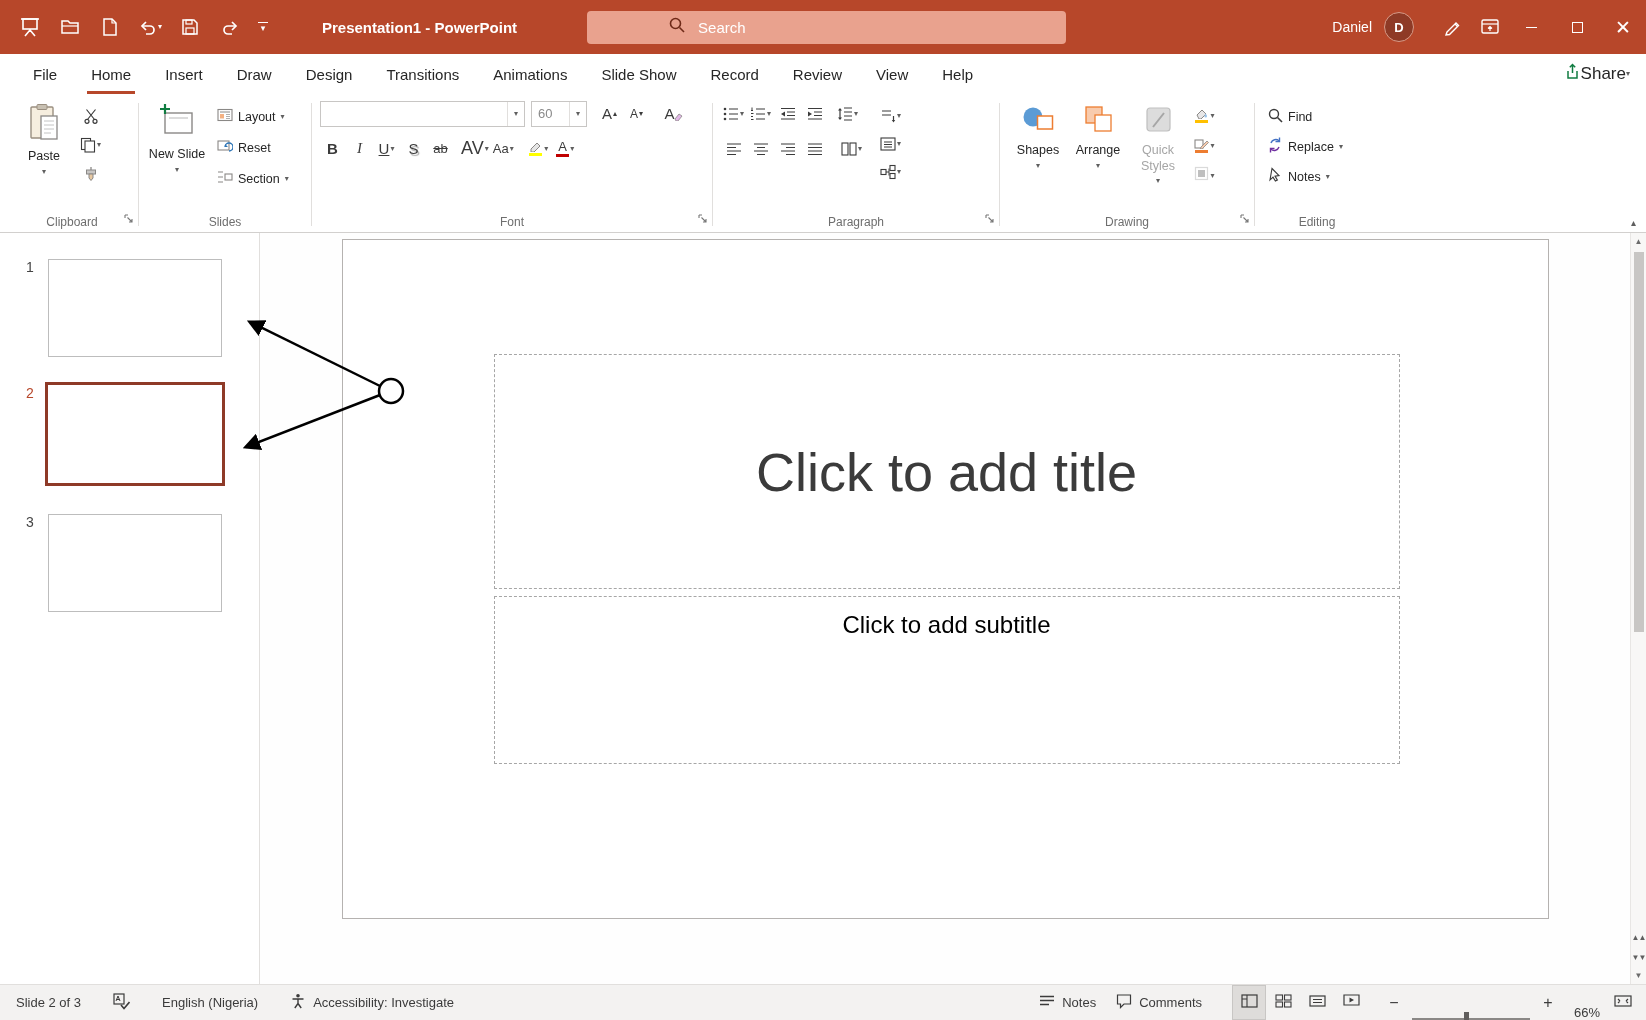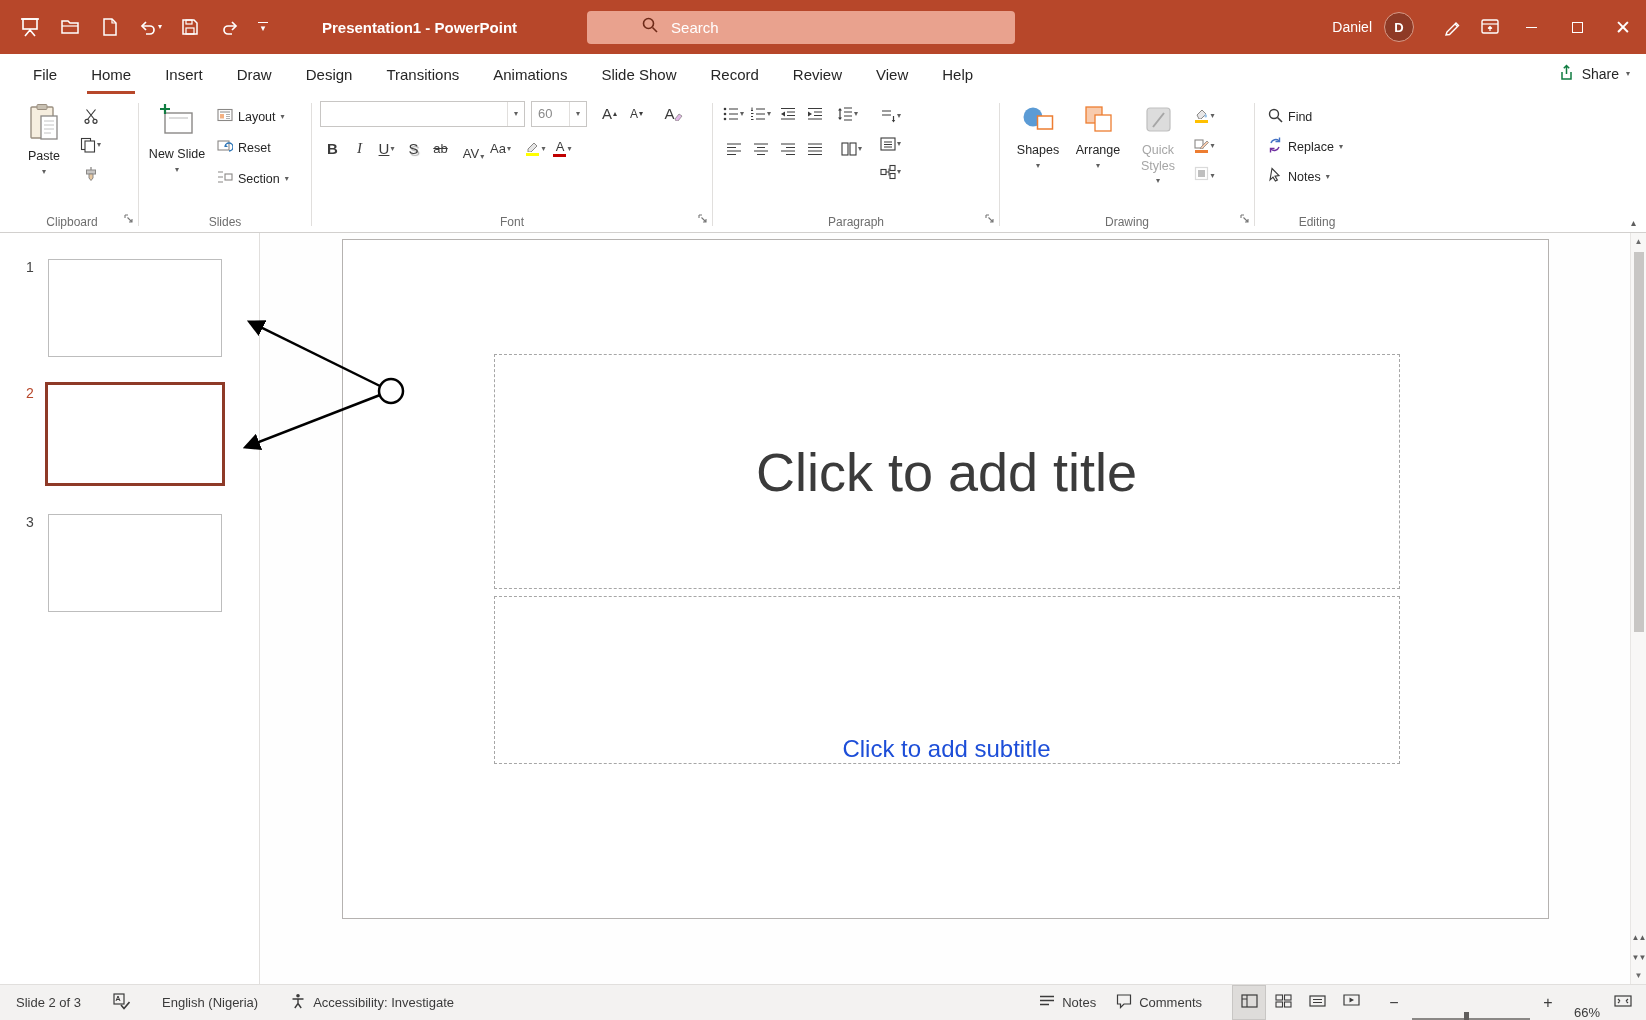--- a/index.html
+++ b/index.html
@@ -9,38 +9,38 @@
 
   
   .titlebar { flex:0 0 54px; background:#B7472A; display:flex; align-items:center; color:#fff; }
   .qat { display:flex; align-items:center; gap:4px; padding-left:12px; }
   .tb-icon { width:36px; height:36px; display:flex; align-items:center; justify-content:center; cursor:pointer; border-radius:2px; }
   .tb-icon svg { display:block; }
   .qat-custom { width:22px; height:34px; display:flex; flex-direction:column; align-items:center; justify-content:center; cursor:pointer; }
   .qat-custom::before { content:""; width:10px; border-top:1.6px solid #fff; margin-bottom:1px; }
   .qat-custom::after { content:"▾"; font-size:9px; color:#fff; line-height:1; }
   .win-title { font-size:15px; font-weight:700; margin-left:48px; white-space:nowrap; }
-  .search-box { margin-left:70px; width:428px; height:33px; background:#E9A28E; border-radius:4px;
-    display:flex; align-items:center; gap:12px; padding-left:54px; cursor:text; }
+  .search-box { margin-left:70px; width:479px; height:33px; background:#E9A28E; border-radius:4px;
+    display:flex; align-items:center; gap:12px; padding-left:81px; cursor:text; }
   .search-text { color:#fff; font-size:15px; }
   .tb-right { margin-left:auto; display:flex; align-items:center; height:100%; }
   .user-name { font-size:14px; margin-right:12px; cursor:pointer; }
   .avatar { width:30px; height:30px; border-radius:50%; background:#8E3A26; border:1px solid #D89A87;
     color:#fff; font-size:13px; font-weight:700; display:flex; align-items:center; justify-content:center;
     margin-right:22px; cursor:pointer; }
   .win-btn { width:46px; height:54px; display:flex; align-items:center; justify-content:center; cursor:pointer; }
   .min-glyph { width:11px; border-top:1.6px solid #fff; display:block; }
   .max-glyph { width:11px; height:11px; border:1.6px solid #fff; display:block; }
   .close-glyph { font-size:19px; color:#fff; line-height:1; font-family:"DejaVu Sans", sans-serif; }
 
   
   .tabrow { flex:0 0 40px; background:#fff; display:flex; align-items:stretch; padding-left:16px; }
   .tab { padding:0 17px; display:flex; align-items:center; font-size:15px; color:#262626; cursor:pointer; position:relative; white-space:nowrap; }
   .tab.active::after { content:""; position:absolute; left:13px; right:13px; bottom:0; height:3px; background:#B7472A; }
-  .share { margin-left:auto; margin-right:16px; display:flex; align-items:center; gap:7px; font-size:14px; color:#262626; cursor:pointer; }
+  .share { margin-left:auto; margin-right:16px; display:flex; align-items:center; font-size:17px; color:#262626; cursor:pointer; }
 
   
   .ribbon { flex:0 0 139px; background:#fff; border-bottom:1px solid #D2D0CE; display:flex; padding:3px 6px 0 8px; position:relative; }
   .rgroup { position:relative; display:flex; align-items:flex-start; padding:2px 6px 20px 6px; }
   .rgroup-label { position:absolute; bottom:3px; left:0; right:0; text-align:center; font-size:12px; color:#6E6E6E; white-space:nowrap; }
   .launcher { position:absolute; right:2px; bottom:4px; cursor:pointer; }
   .rdivider { width:1px; background:#E1DFDD; margin:6px 2px 6px 2px; align-self:stretch; }
   .chev { display:inline-flex; }
   .chev::after { content:"▾"; font-size:8px; color:#5f5f5f; line-height:1; }
   .bigbtn { width:60px; display:flex; flex-direction:column; align-items:center; padding-top:4px; gap:3px;
@@ -71,22 +71,22 @@
   .titem { display:flex; margin-bottom:28px; padding-left:12px; }
   .tnum { width:36px; text-align:center; font-size:14px; color:#444; padding-top:0; }
   .titem.selected .tnum { color:#B7472A; }
   .tthumb { width:174px; height:98px; background:#fff; border:1px solid #BDBDBD; cursor:pointer; }
   .titem.selected .tthumb { border:3px solid #8E3A28; height:104px; width:180px; margin-left:-3px; margin-top:-3px; }
   .canvas { flex:1; background:#FEFEFE; min-width:0; }
   .slide { width:1207px; height:680px; margin:6px auto 0 auto; background:#fff; border:1px solid #B5B2B0; position:relative; }
   .ph { position:absolute; border:1px dashed #A6A6A6; }
   .ph-title { left:151px; top:114px; width:906px; height:235px; display:flex; align-items:center; justify-content:center;
     font-size:54px; font-weight:300; color:#3b3b3b; cursor:text; }
-  .ph-sub { left:151px; top:356px; width:906px; height:168px; display:flex; justify-content:center; align-items:flex-end;
-    padding-top:14px; font-size:24px; color:#1d4ed8; cursor:text; }
+  .ph-sub { left:151px; top:356px; width:906px; height:168px; display:flex; justify-content:center; align-items:flex-start;
+    padding-top:14px; font-size:24px; color:#000000; cursor:text; }
 
   
   .vscroll { flex:0 0 16px; background:#F8F7F6; border-left:1px solid #E8E6E4; display:flex; flex-direction:column; align-items:center; }
   .varrow { height:17px; width:100%; display:flex; align-items:center; justify-content:center; font-size:8px; color:#6b6b6b; cursor:pointer; }
   .vthumb { width:10px; height:380px; background:#C8C6C4; margin-top:2px; cursor:grab; }
   .vfill { flex:1; }
   .pn-btn { height:20px; width:100%; display:flex; align-items:center; justify-content:center; font-size:8px; color:#5f5f5f; cursor:pointer; letter-spacing:-1px; }
 
   
   .statusbar { flex:0 0 36px; background:#F3F2F1; border-top:1px solid #E1DFDD; display:flex; align-items:center;
@@ -353,21 +353,21 @@
         <span class="iconbtn glyphbtn">
             <span class="u-line">U</span>
             <span class="chev"></span>
           </span>
         <span class="iconbtn glyphbtn shadow-s">
             <span>S</span>
           </span>
         <span class="iconbtn" style="font-size:13px;">
             <span class="strike-line">ab</span>
           </span>
-        <span class="iconbtn" style="font-size:13px; margin-left:6px;align-items:flex-end;">
+        <span class="iconbtn" style="font-size:18px; margin-left:6px;">
             <span>AV</span>
             <span class="chev"></span>
           </span>
         <span class="iconbtn" style="font-size:13px;">
             <span>Aa</span>
             <span class="chev"></span>
           </span>
         <span class="iconbtn" style="margin-left:8px;">
           <span class="fc-stack">
             <svg width="15" height="11" viewBox="0 0 15 11">

